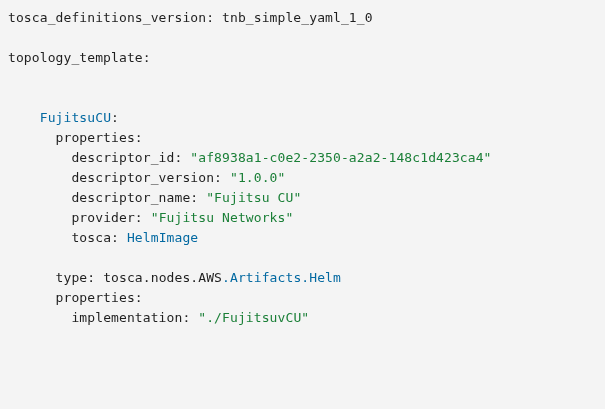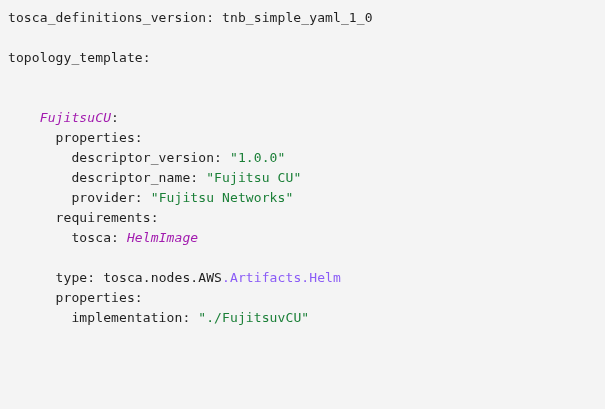--- a/index.html
+++ b/index.html
@@ -31,37 +31,37 @@
   }
   .code-line.blank {
     height: 20px;
   }
   .tok {
     white-space: pre;
   }
   .tok-plain  { color: #1f1f1f; }
   .tok-key    { color: #1f1f1f; }
   .tok-punct  { color: #1f1f1f; }
-  .tok-node   { color: #a21caf; font-style: italic; }
-  .tok-type   { color: #8b5cf6; }
+  .tok-node   { color: #0369a1; }
+  .tok-type   { color: #0369a1; }
   .tok-string { color: #1a7f37; }
 </style>
 </head>
 <body>
 
 <div id="code-view">
     <div class="code-line"><span class="tok tok-key">tosca_definitions_version</span><span class="tok tok-punct">: </span><span class="tok tok-plain">tnb_simple_yaml_1_0</span></div>
     <div class="code-line blank">&nbsp;</div>
     <div class="code-line"><span class="tok tok-key">topology_template</span><span class="tok tok-punct">:</span></div>
     <div class="code-line blank">&nbsp;</div>
     <div class="code-line blank">&nbsp;</div>
     <div class="code-line"><span class="tok tok-plain">    </span><span class="tok tok-node">FujitsuCU</span><span class="tok tok-punct">:</span></div>
     <div class="code-line"><span class="tok tok-plain">      </span><span class="tok tok-key">properties</span><span class="tok tok-punct">:</span></div>
+    <div class="code-line"><span class="tok tok-plain">        </span><span class="tok tok-key">descriptor_id</span><span class="tok tok-punct">: </span><span class="tok tok-string">"af8938a1-c0e2-2350-a2a2-148c1d423ca4"</span></div>
     <div class="code-line"><span class="tok tok-plain">        </span><span class="tok tok-key">descriptor_version</span><span class="tok tok-punct">: </span><span class="tok tok-string">"1.0.0"</span></div>
     <div class="code-line"><span class="tok tok-plain">        </span><span class="tok tok-key">descriptor_name</span><span class="tok tok-punct">: </span><span class="tok tok-string">"Fujitsu CU"</span></div>
     <div class="code-line"><span class="tok tok-plain">        </span><span class="tok tok-key">provider</span><span class="tok tok-punct">: </span><span class="tok tok-string">"Fujitsu Networks"</span></div>
-    <div class="code-line"><span class="tok tok-plain">      </span><span class="tok tok-key">requirements</span><span class="tok tok-punct">:</span></div>
     <div class="code-line"><span class="tok tok-plain">        </span><span class="tok tok-key">tosca</span><span class="tok tok-punct">: </span><span class="tok tok-node">HelmImage</span></div>
     <div class="code-line blank">&nbsp;</div>
     <div class="code-line"><span class="tok tok-plain">      </span><span class="tok tok-key">type</span><span class="tok tok-punct">: </span><span class="tok tok-plain">tosca.nodes.AWS</span><span class="tok tok-type">.Artifacts.Helm</span></div>
     <div class="code-line"><span class="tok tok-plain">      </span><span class="tok tok-key">properties</span><span class="tok tok-punct">:</span></div>
     <div class="code-line"><span class="tok tok-plain">        </span><span class="tok tok-key">implementation</span><span class="tok tok-punct">: </span><span class="tok tok-string">"./FujitsuvCU"</span></div>
   </div>
 
 </body></html>

